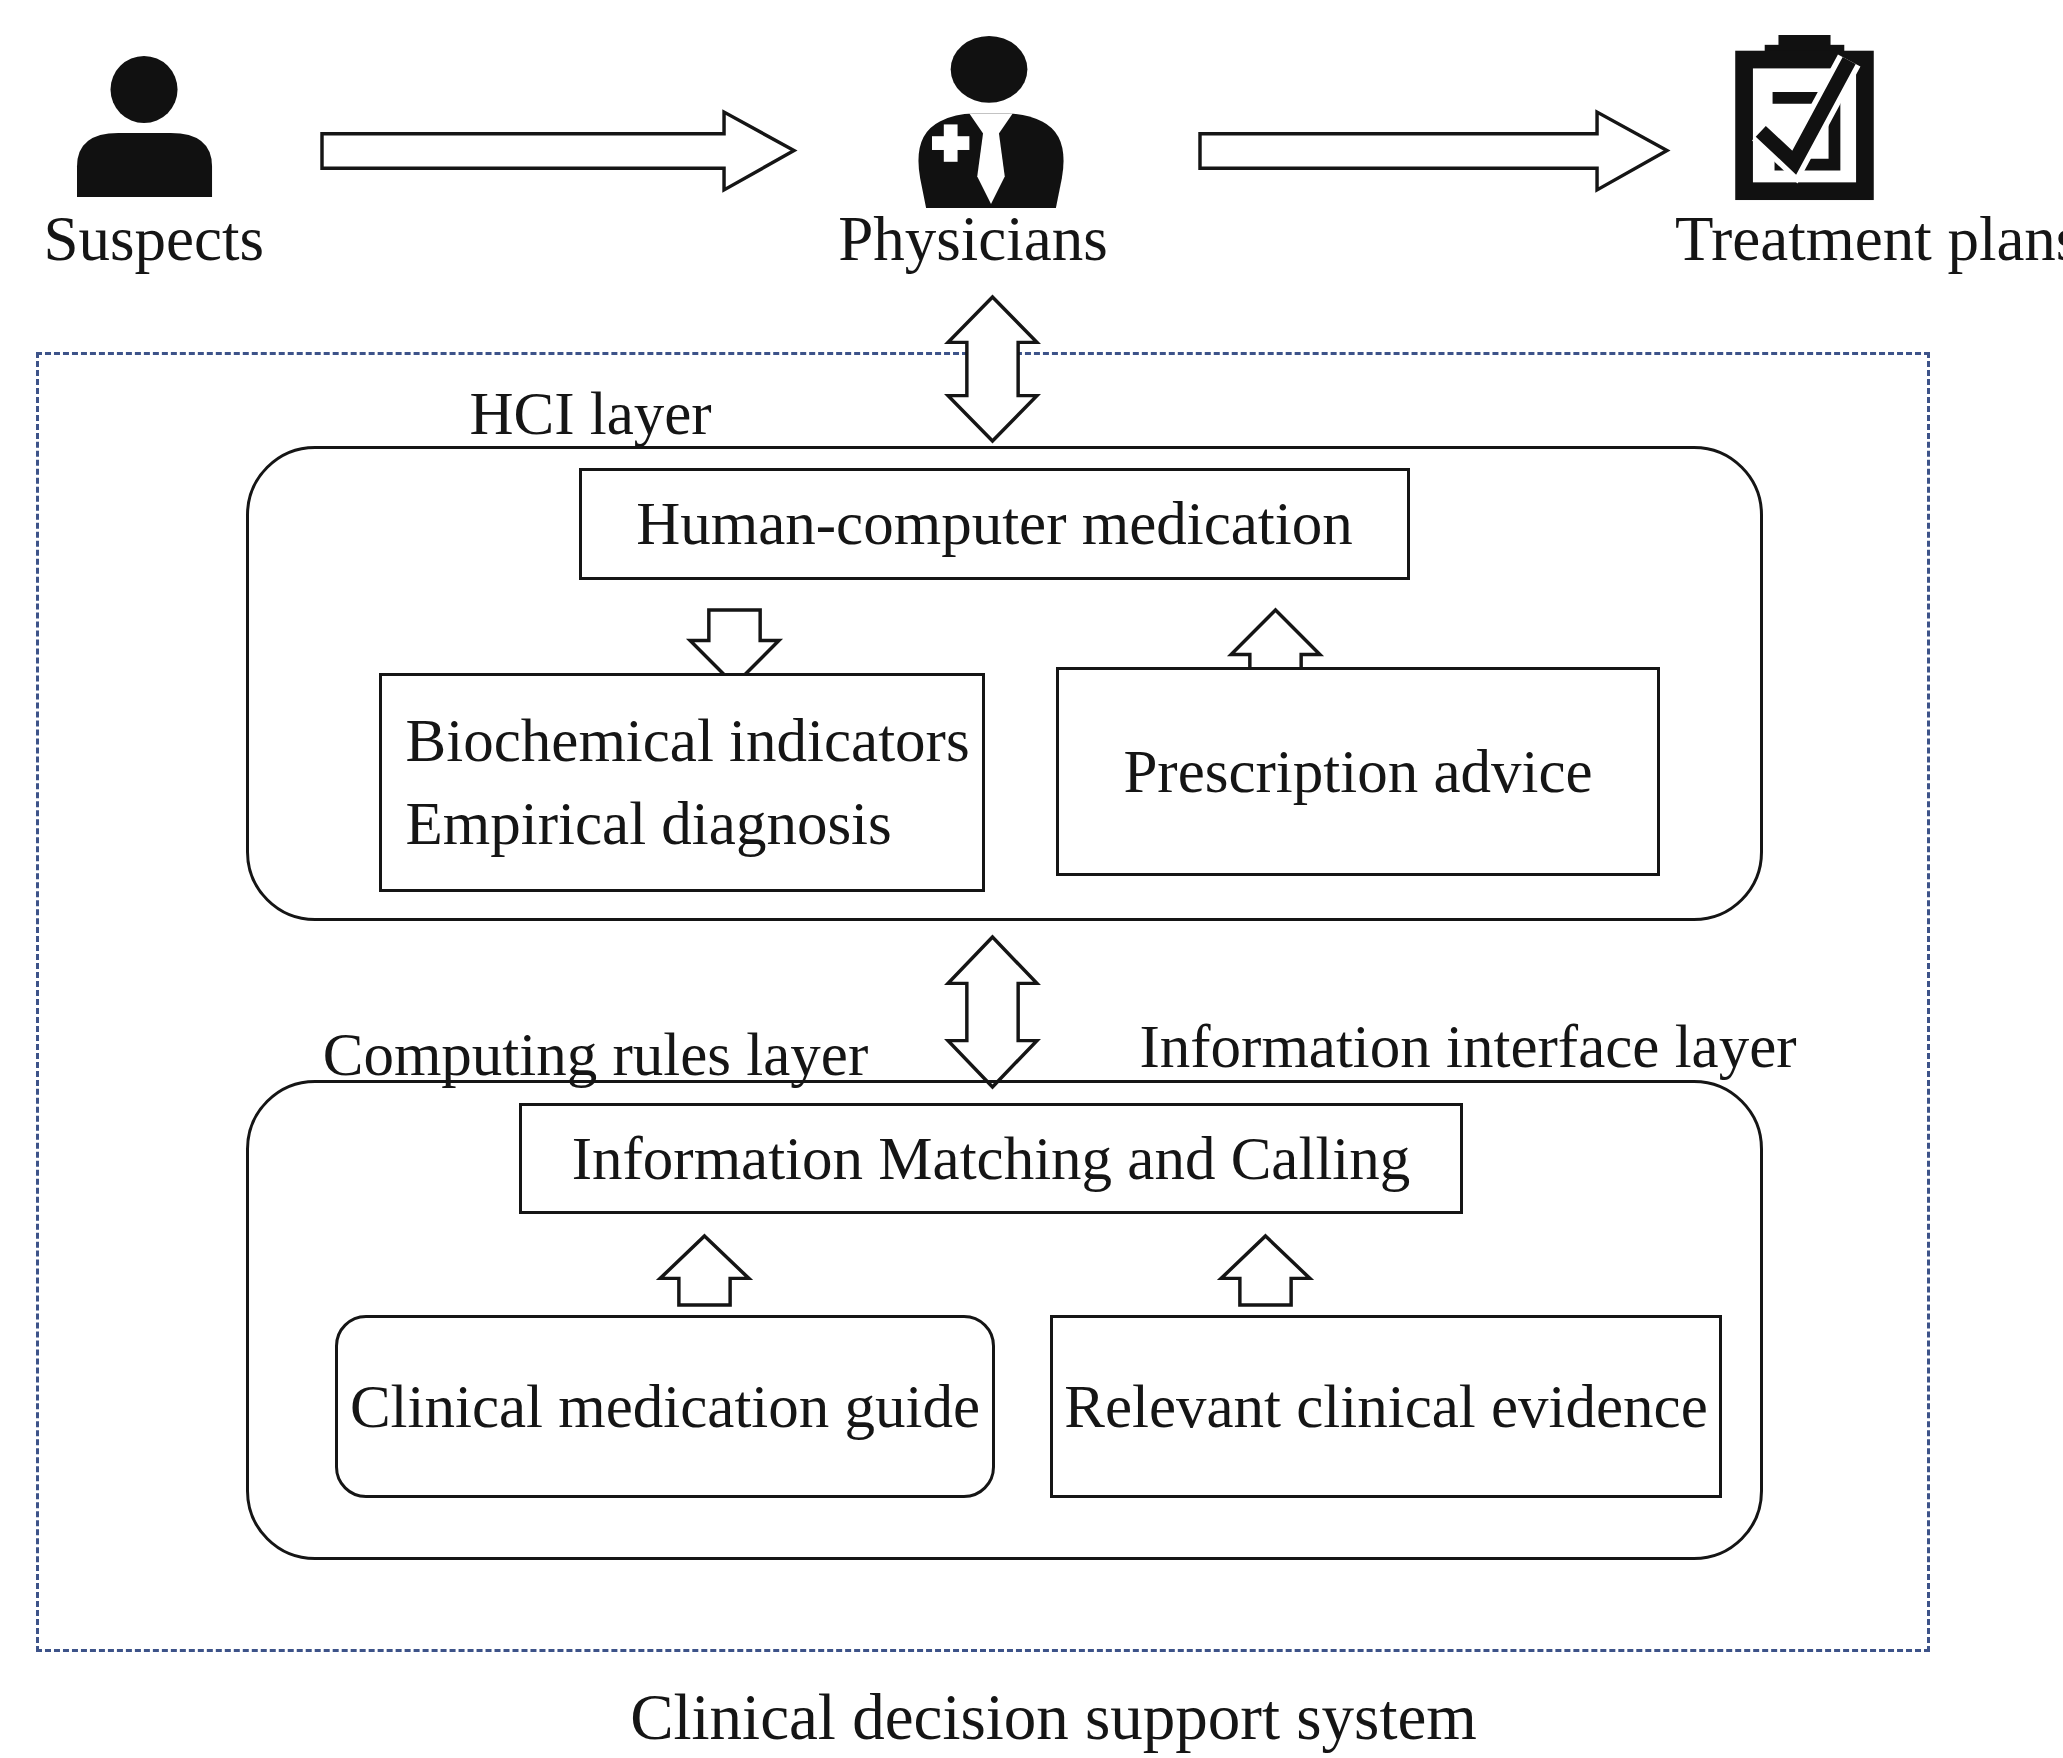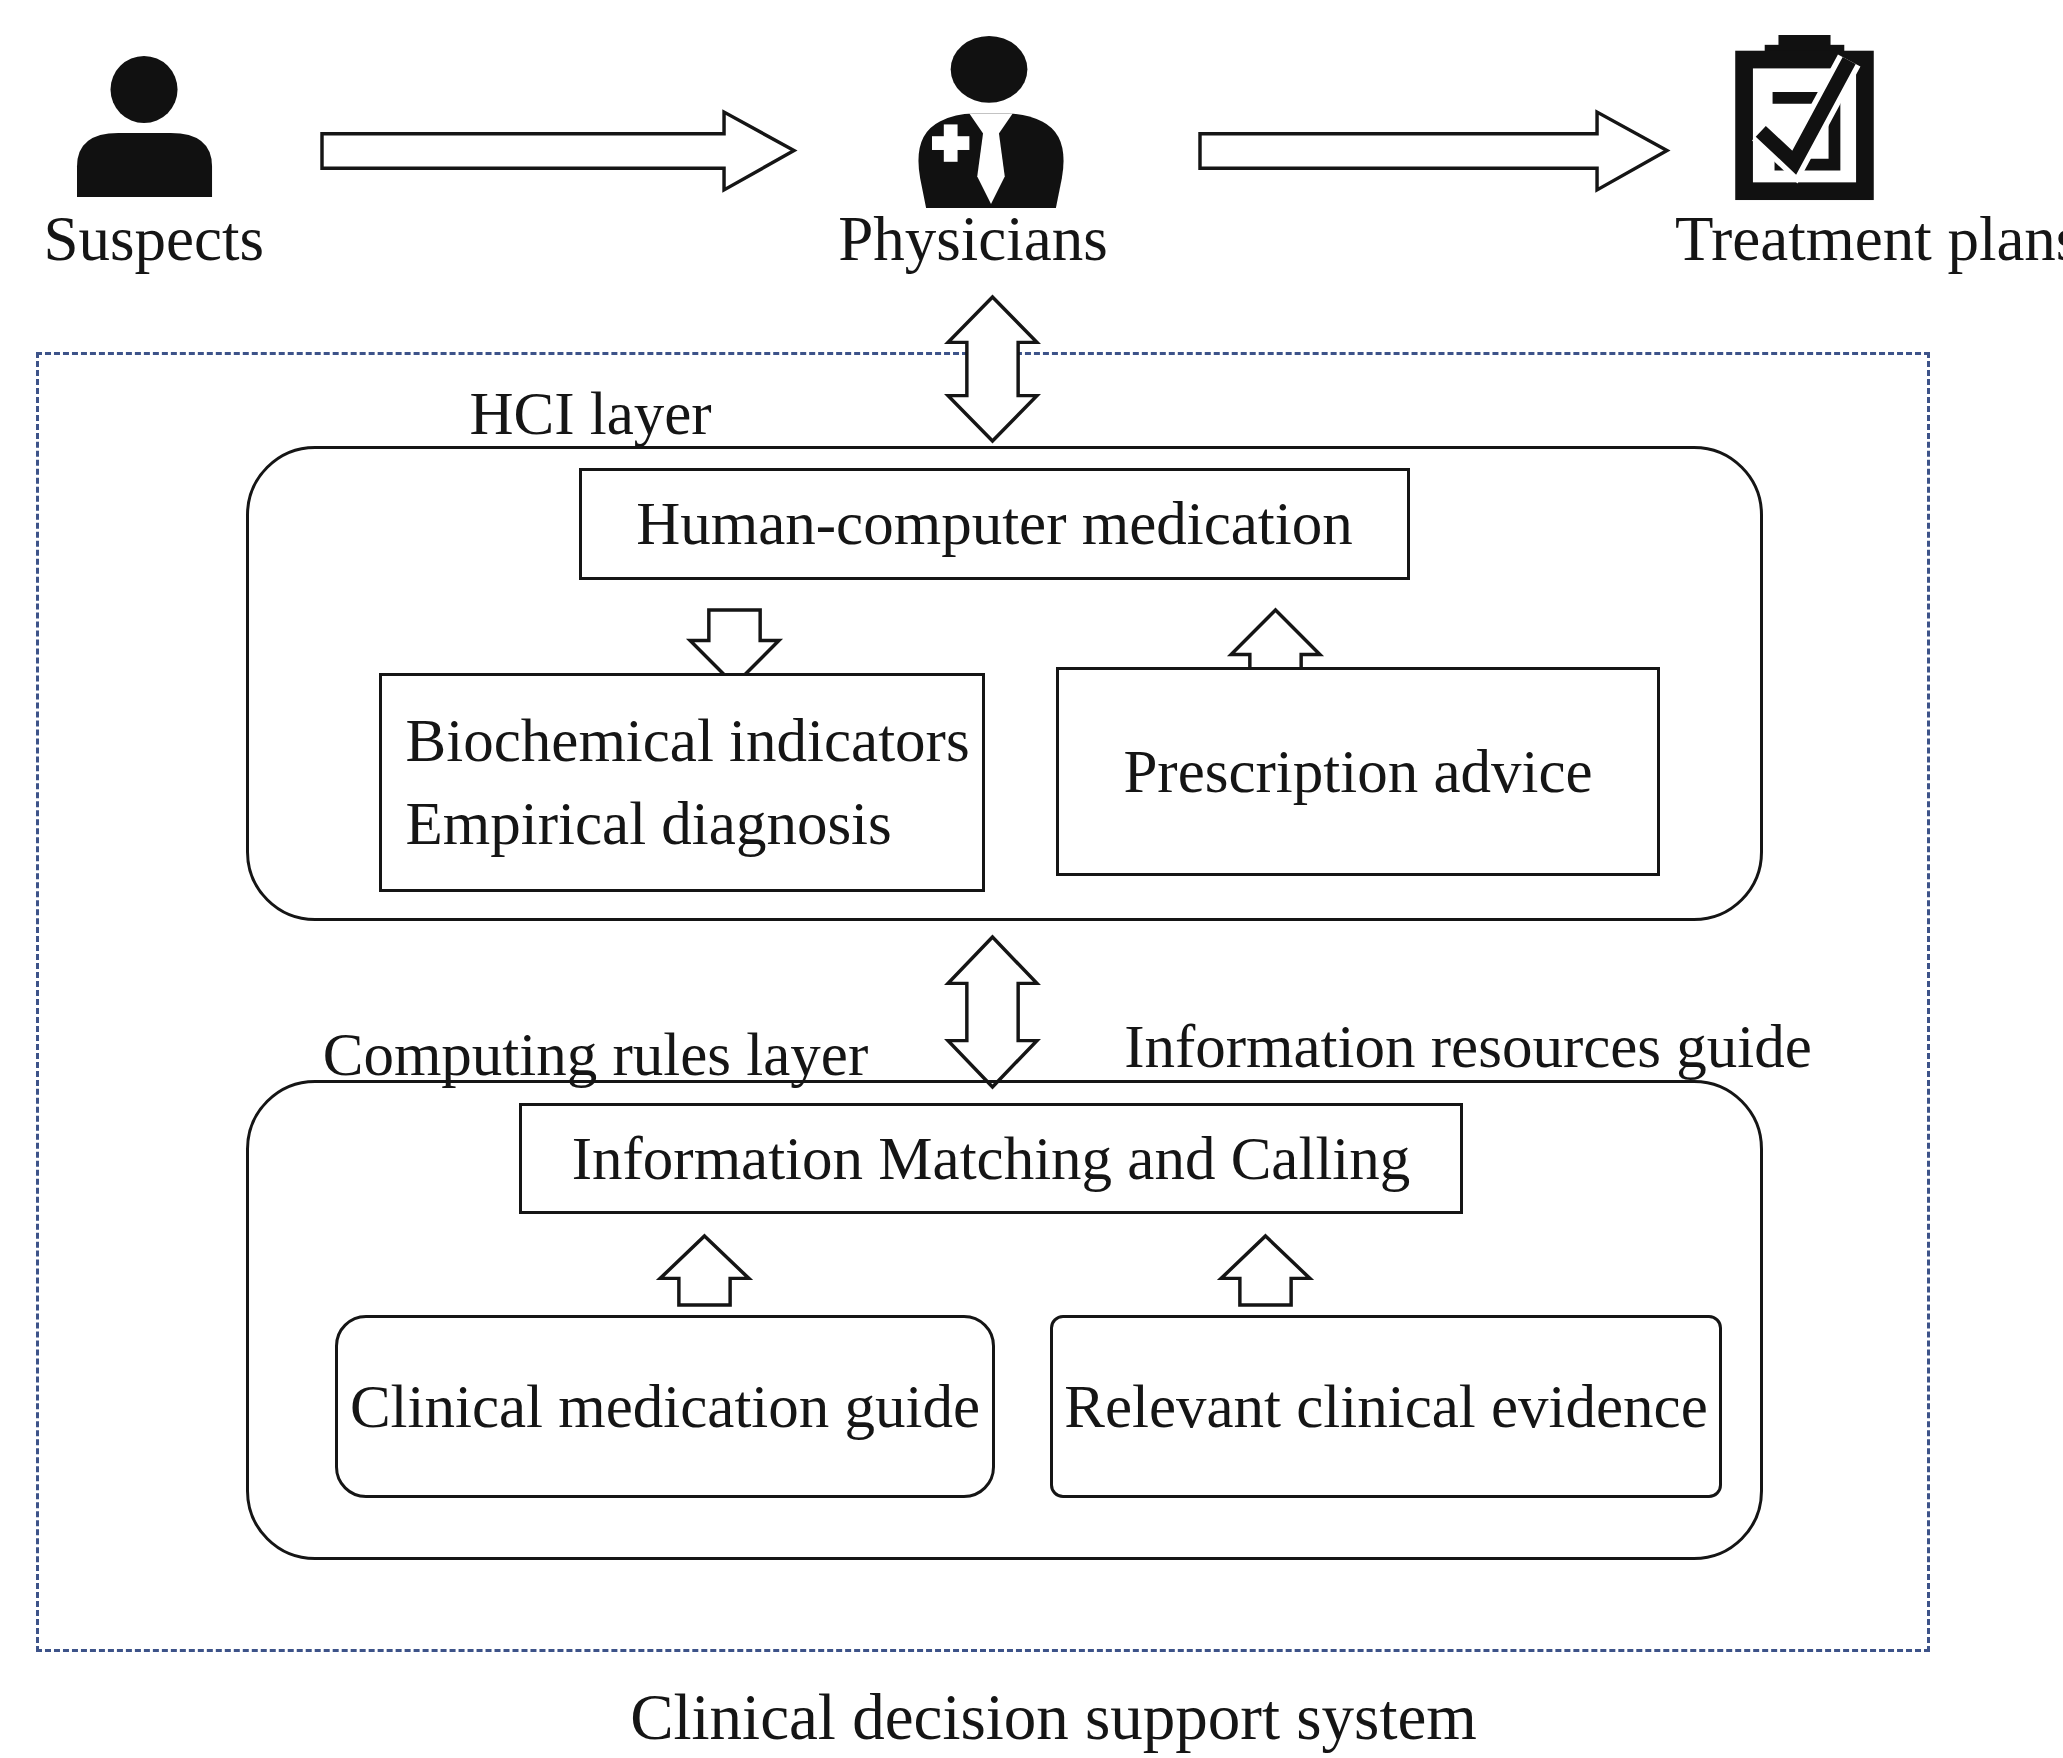--- a/index.html
+++ b/index.html
@@ -153,21 +153,21 @@
     <span>Prescription advice</span>
   </div>
 
   <div class="abs" style="left:948px;top:922px;width:89px;height:150px;">
     <svg width="89" height="150" viewBox="0 0 90 152">
       <polygon class="outline-shape" points="45,0 0,47 19,47 19,105 0,105 45,152 90,105 71,105 71,47 90,47"></polygon>
     </svg>
   </div>
 
   <div class="abs layer-lbl" style="left:300px;top:1009px;width:591px;">Computing rules layer</div>
-  <div class="abs layer-lbl" style="left:1123px;top:1001px;width:690px;">Information resources guide</div>
+  <div class="abs layer-lbl" style="left:1123px;top:1001px;width:690px;">Information interface layer</div>
 
   <div class="round-rect" style="left:246px;top:1080px;width:1517px;height:480px;"></div>
 
   <div class="box" style="left:519px;top:1103px;width:944px;height:111px;justify-content:center;">
     <span>Information Matching and Calling</span>
   </div>
 
   <div class="abs" style="left:660px;top:1221px;width:89px;height:69px;">
     <svg width="89" height="69" viewBox="0 0 90 70">
       <polygon class="outline-shape" points="45,0 90,43 71,43 71,70 19,70 19,43 0,43"></polygon>
@@ -177,20 +177,20 @@
   <div class="abs" style="left:1221px;top:1221px;width:89px;height:69px;">
     <svg width="89" height="69" viewBox="0 0 90 70">
       <polygon class="outline-shape" points="45,0 90,43 71,43 71,70 19,70 19,43 0,43"></polygon>
     </svg>
   </div>
 
   <div class="box" style="left:335px;top:1315px;width:660px;height:183px;border-radius:31px;">
     <span>Clinical medication guide</span>
   </div>
 
-  <div class="box" style="left:1050px;top:1315px;width:672px;height:183px;border-radius:13px;">
+  <div class="box" style="left:1050px;top:1315px;width:672px;height:183px;">
     <span>Relevant clinical evidence</span>
   </div>
 
   <div class="abs caption" style="left:561px;top:1670px;width:985px;">Clinical decision support system</div>
 
 </div>
 
 
 </body></html>

